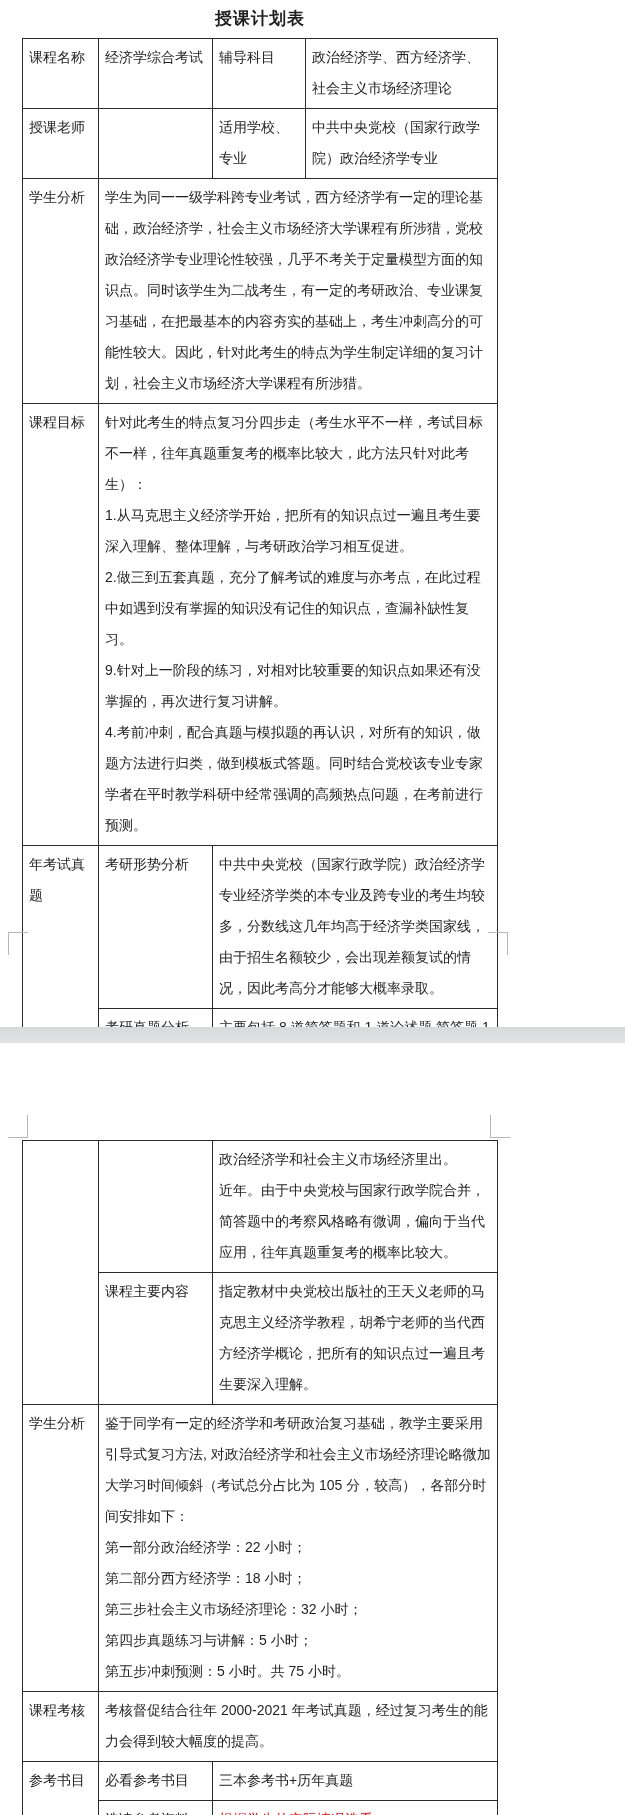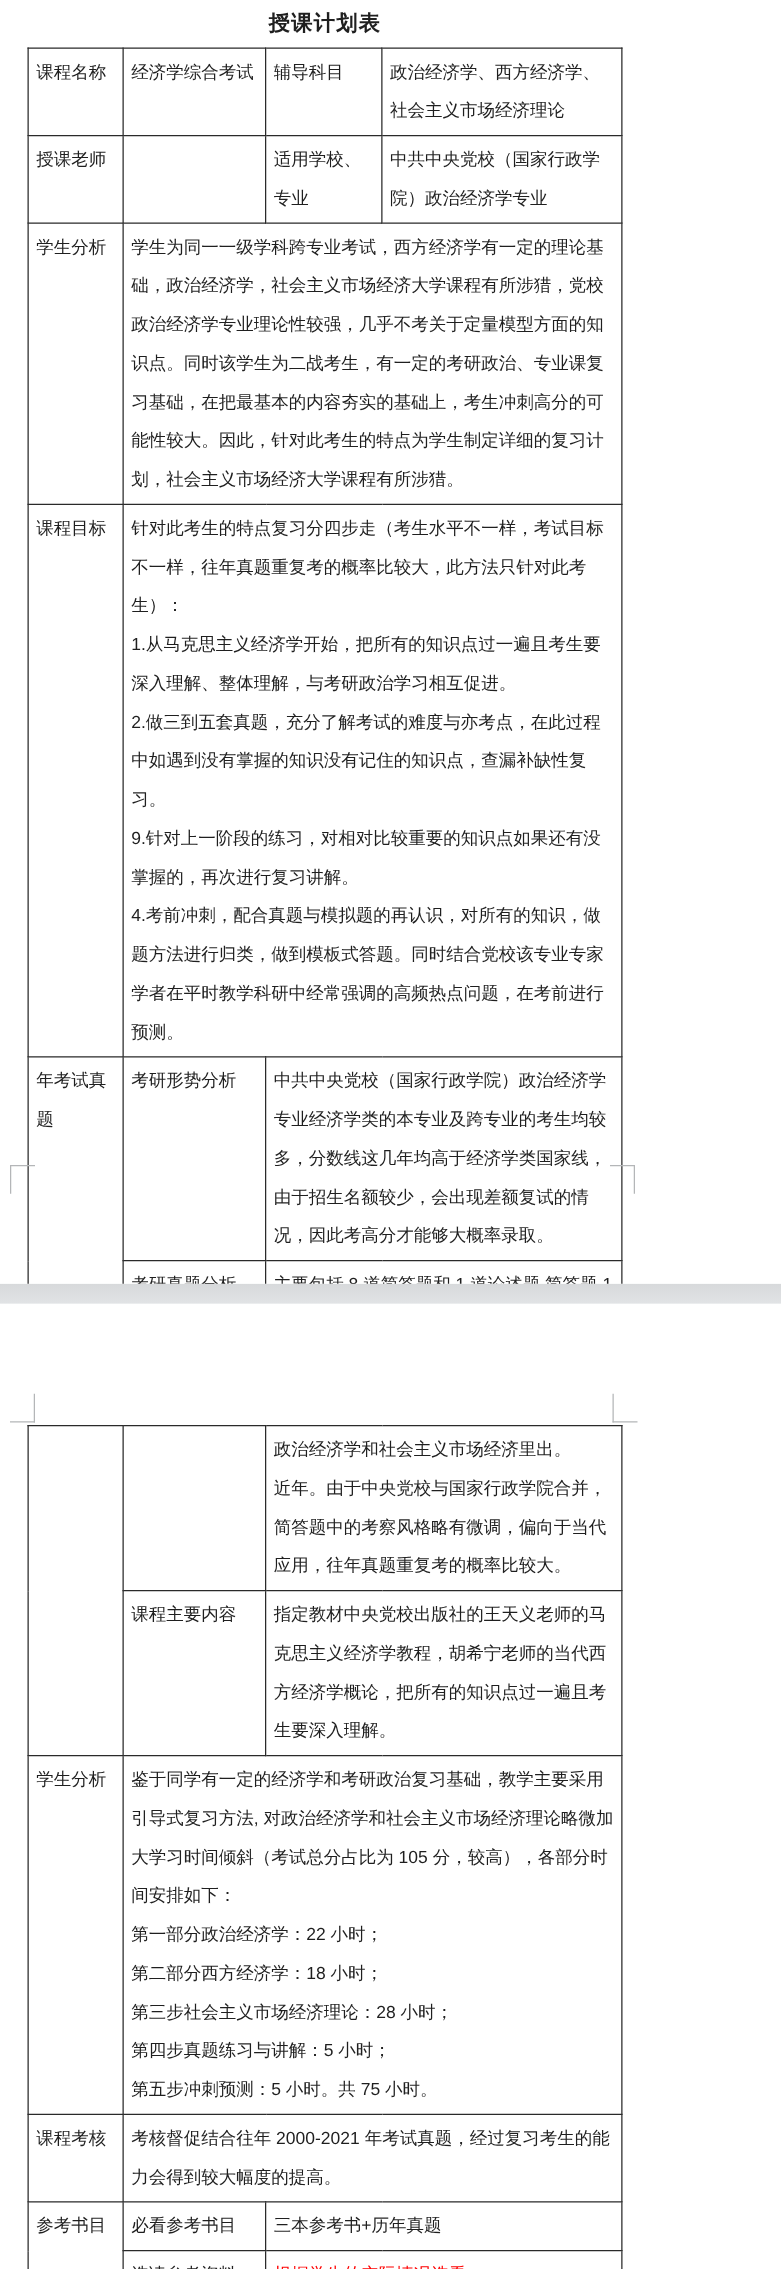--- a/index.html
+++ b/index.html
@@ -152,21 +152,21 @@
       <td>课程主要内容</td>
       <td colspan="2">指定教材中央党校出版社的王天义老师的马克思主义经济学教程，胡希宁老师的当代西方经济学概论，把所有的知识点过一遍且考生要深入理解。</td>
     </tr>
 
     <tr>
       <td>学生分析</td>
       <td colspan="3">
         <div>鉴于同学有一定的经济学和考研政治复习基础，教学主要采用引导式复习方法, 对政治经济学和社会主义市场经济理论略微加大学习时间倾斜（考试总分占比为 105 分，较高），各部分时间安排如下：</div>
         <div>第一部分政治经济学：22 小时；</div>
         <div>第二部分西方经济学：18 小时；</div>
-        <div>第三步社会主义市场经济理论：28 小时；</div>
+        <div>第三步社会主义市场经济理论：32 小时；</div>
         <div>第四步真题练习与讲解：5 小时；</div>
         <div>第五步冲刺预测：5 小时。共 75 小时。</div>
       </td>
     </tr>
 
     <tr>
       <td>课程考核</td>
       <td colspan="3">考核督促结合往年 2000-2021 年考试真题，经过复习考生的能力会得到较大幅度的提高。</td>
     </tr>
 

